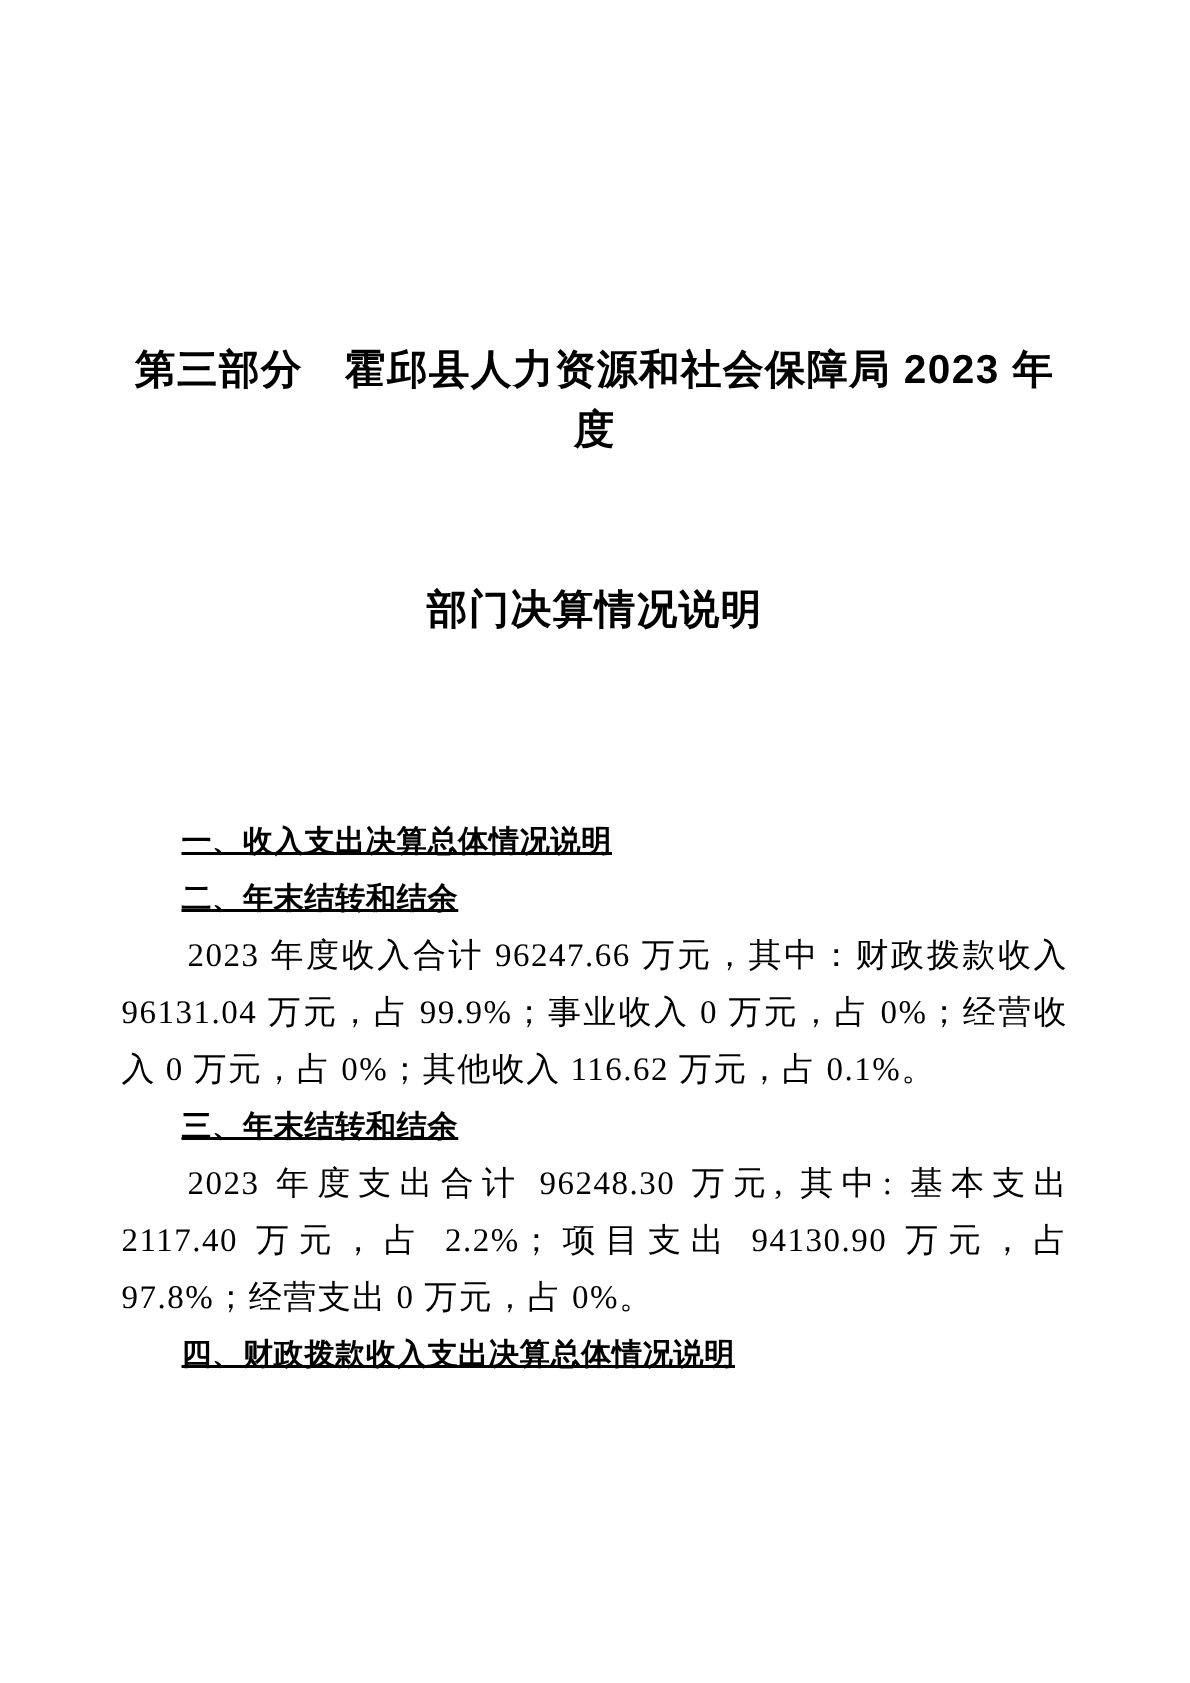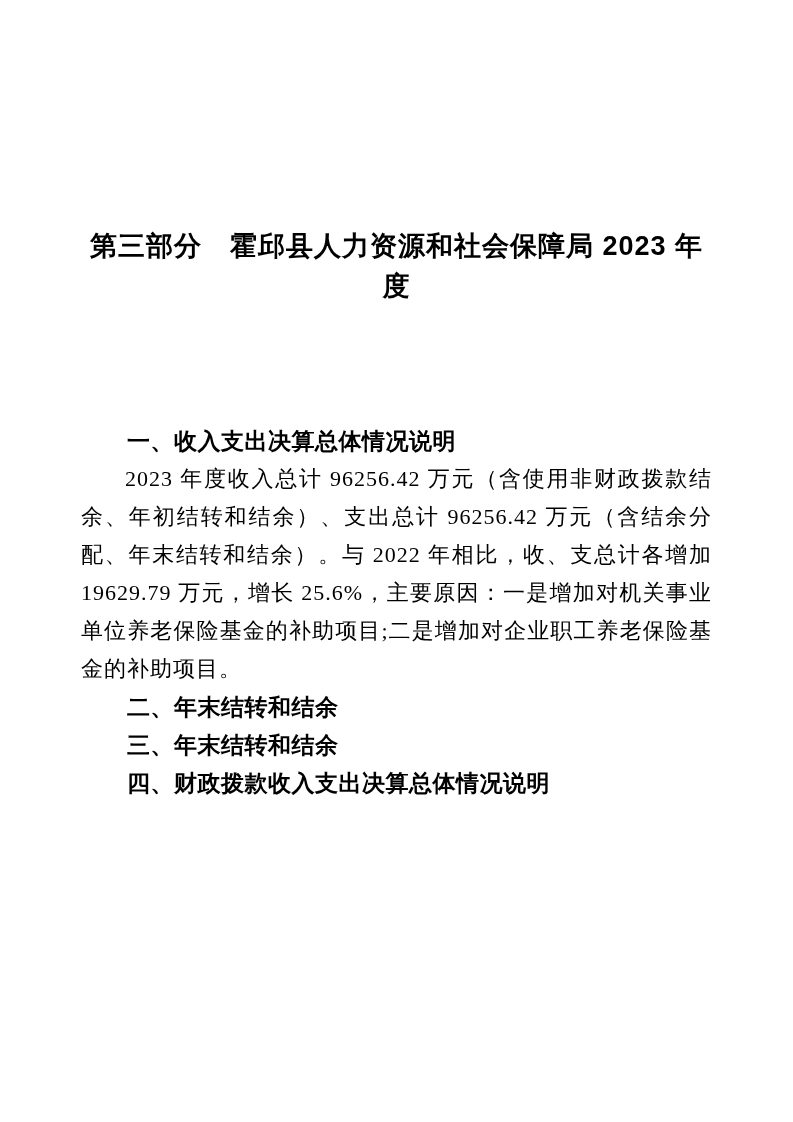--- a/index.html
+++ b/index.html
@@ -28,47 +28,50 @@
     font-size: 27px;
     line-height: 40px;
     text-align: center;
     letter-spacing: 1px;
     margin-bottom: 36px;
     white-space: pre-wrap;
   }
   .section-heading {
     font-family: "Liberation Sans", sans-serif;
     font-weight: 700;
-    font-size: 23px;
+    font-size: 20px;
     line-height: 38px;
     text-indent: 2em;
     letter-spacing: 0.5px;
+    text-decoration: underline;
   }
   .body-para {
     font-family: "Liberation Serif", serif;
     font-size: 22px;
     line-height: 38px;
     text-indent: 2em;
     text-align: justify;
     letter-spacing: 1px;
     margin: 0;
   }
 </style>
 </head>
 <body>
 
 <div class="page">
   <div class="content">
 
     <div class="doc-title">
       <div>第三部分　霍邱县人力资源和社会保障局 2023 年度</div>
+      <div>部门决算情况说明</div>
     </div>
 
     <div>
         <div class="section-heading">一、收入支出决算总体情况说明</div>
-        <p class="body-para">2023 年度收入总计 96256.42 万元（含使用非财政拨款结余、年初结转和结余）、支出总计 96256.42 万元（含结余分配、年末结转和结余）。与 2022 年相比，收、支总计各增加 19629.79 万元，增长 25.6%，主要原因：一是增加对机关事业单位养老保险基金的补助项目;二是增加对企业职工养老保险基金的补助项目。</p>
         <div class="section-heading">二、年末结转和结余</div>
+        <p class="body-para">2023 年度收入合计 96247.66 万元，其中：财政拨款收入 96131.04 万元，占 99.9%；事业收入 0 万元，占 0%；经营收入 0 万元，占 0%；其他收入 116.62 万元，占 0.1%。</p>
         <div class="section-heading">三、年末结转和结余</div>
+        <p class="body-para">2023 年度支出合计 96248.30 万元, 其中: 基本支出 2117.40 万元，占 2.2%；项目支出 94130.90 万元，占 97.8%；经营支出 0 万元，占 0%。</p>
         <div class="section-heading">四、财政拨款收入支出决算总体情况说明</div>
       </div>
 
   </div>
 </div>
 
 </body></html>

